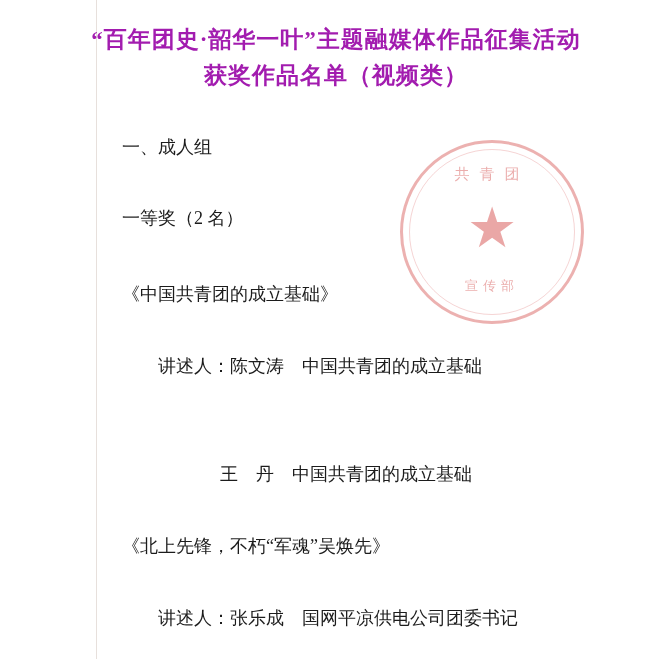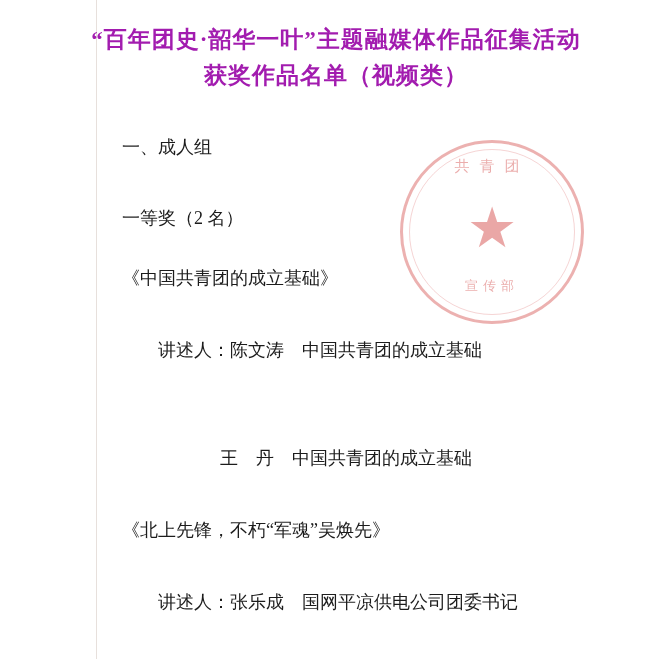--- a/index.html
+++ b/index.html
@@ -59,21 +59,21 @@
     left: 50%;
     top: 48%;
     transform: translate(-50%, -50%);
     font-size: 56px;
     line-height: 1;
     color: rgba(208, 60, 58, 0.45);
   }
   .seal .seal-top-text {
     position: absolute;
     left: 0;
-    top: 14px;
+    top: 22px;
     width: 100%;
     text-align: center;
     font-size: 15px;
     letter-spacing: 10px;
     color: rgba(208, 60, 58, 0.42);
     font-family: Liberation Mono, monospace;
   }
   .seal .seal-bottom-text {
     position: absolute;
     left: 0;
@@ -116,21 +116,21 @@
     white-space: pre;
   }
   .line.center {
     text-align: left;
     padding-right: 120px;
   }
   .line.gap-top {
     margin-top: 35px;
   }
   .line.gap-top-lg {
-    margin-top: 24px;
+    margin-top: 40px;
   }
   .line.indent-1 {
     padding-left: 0;
   }
   .line.indent-2 {
     padding-left: 62px;
   }
 </style>
 </head>
 <body>

